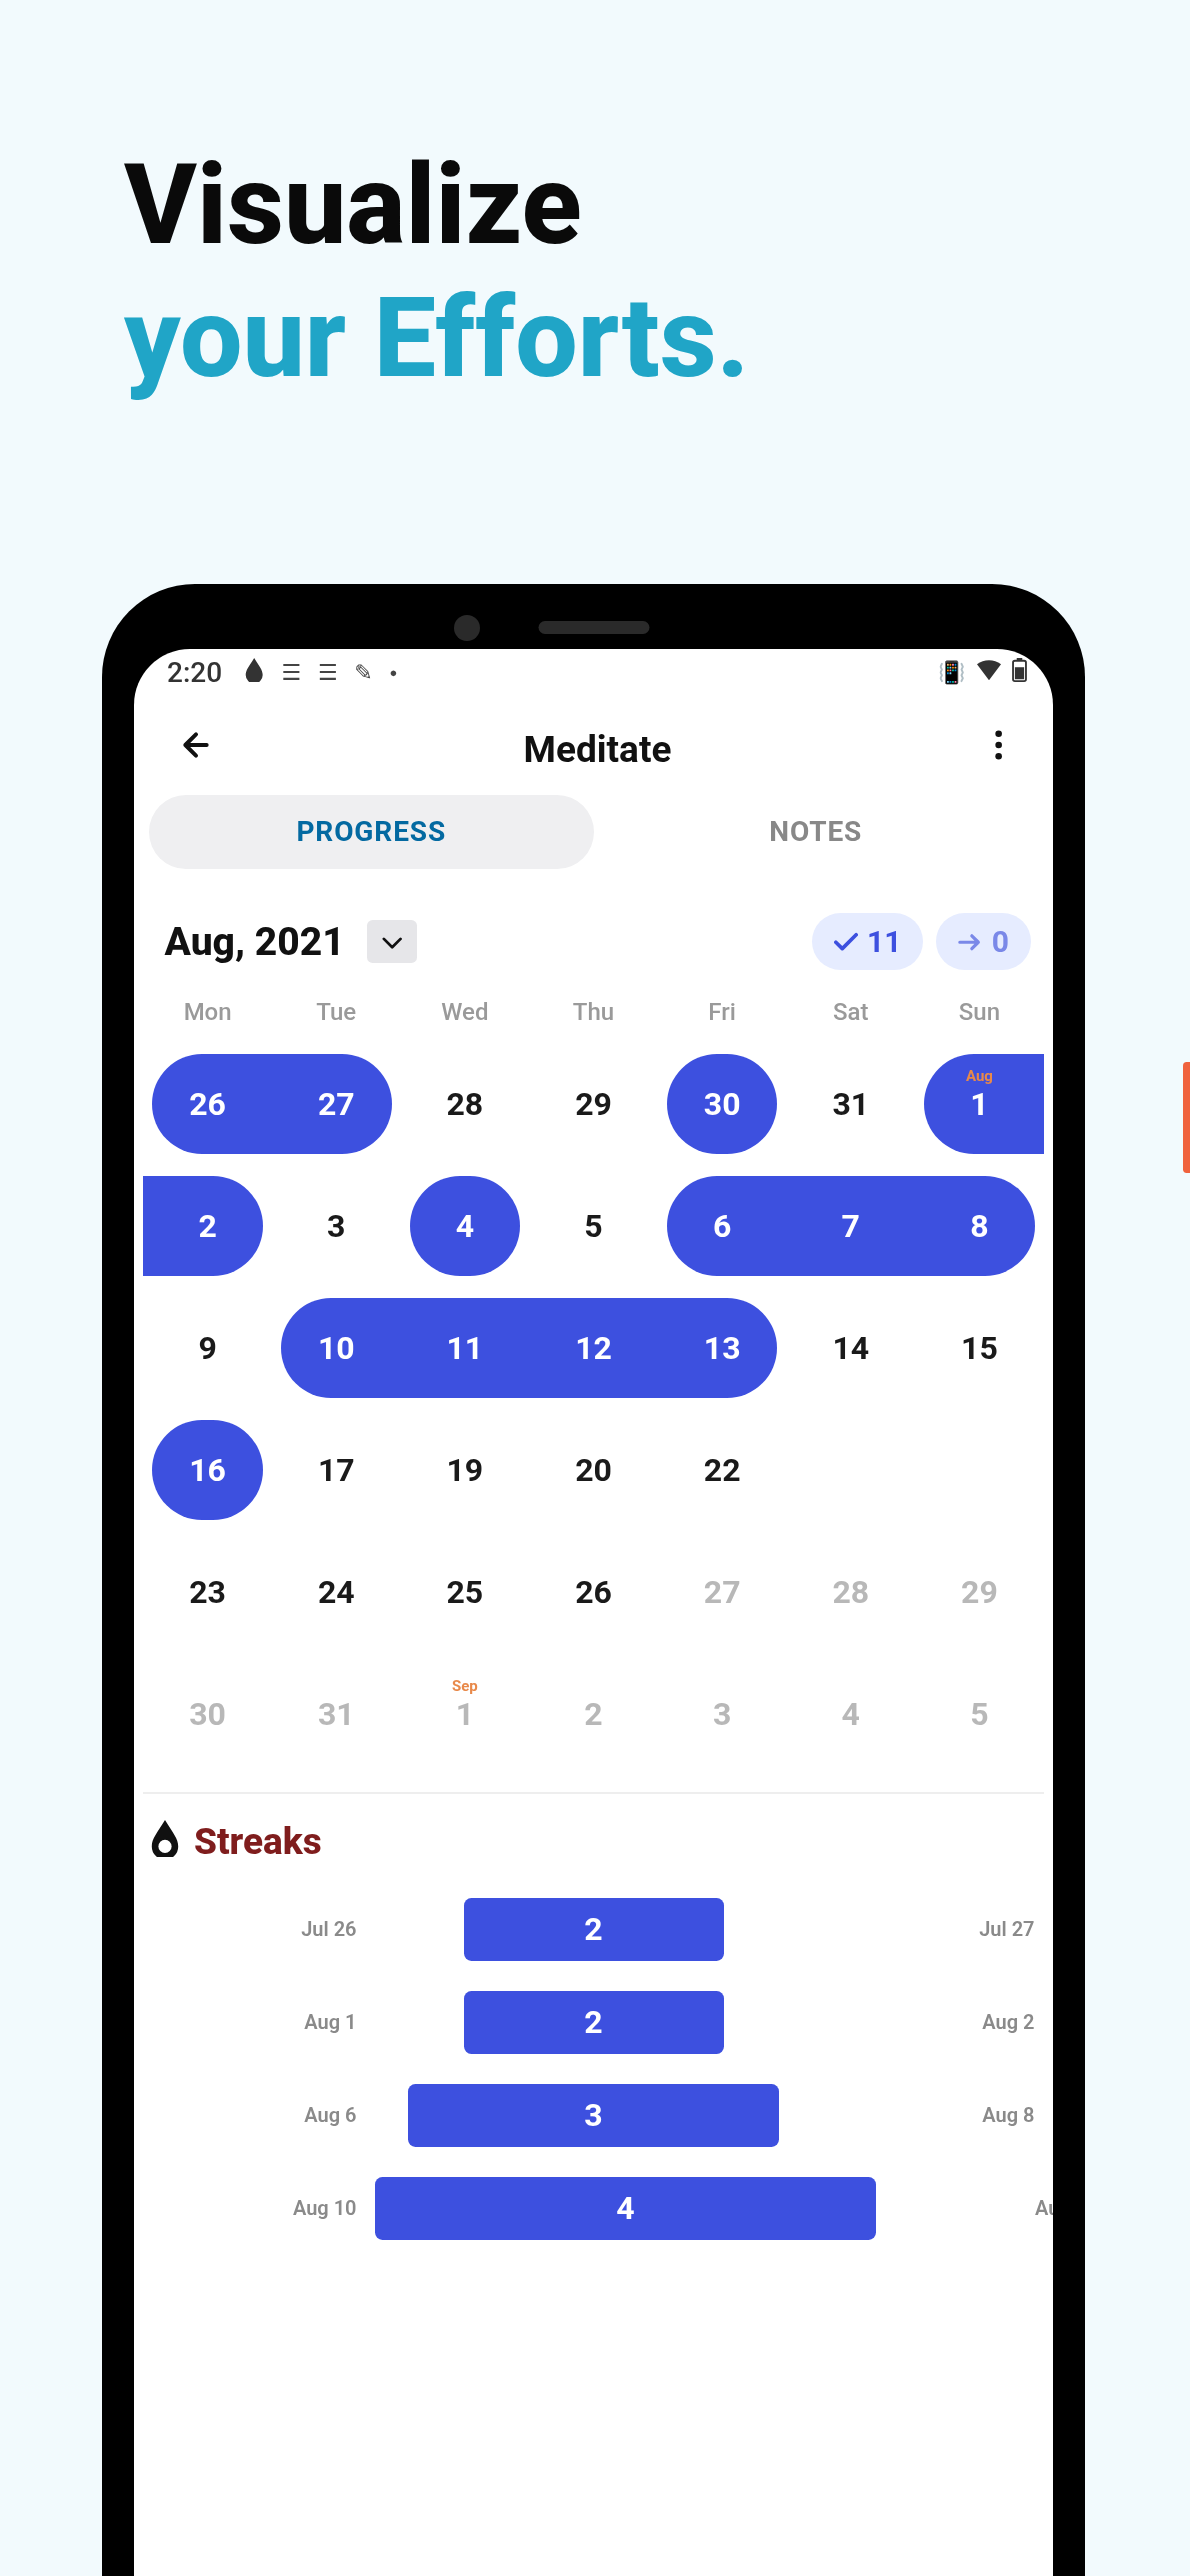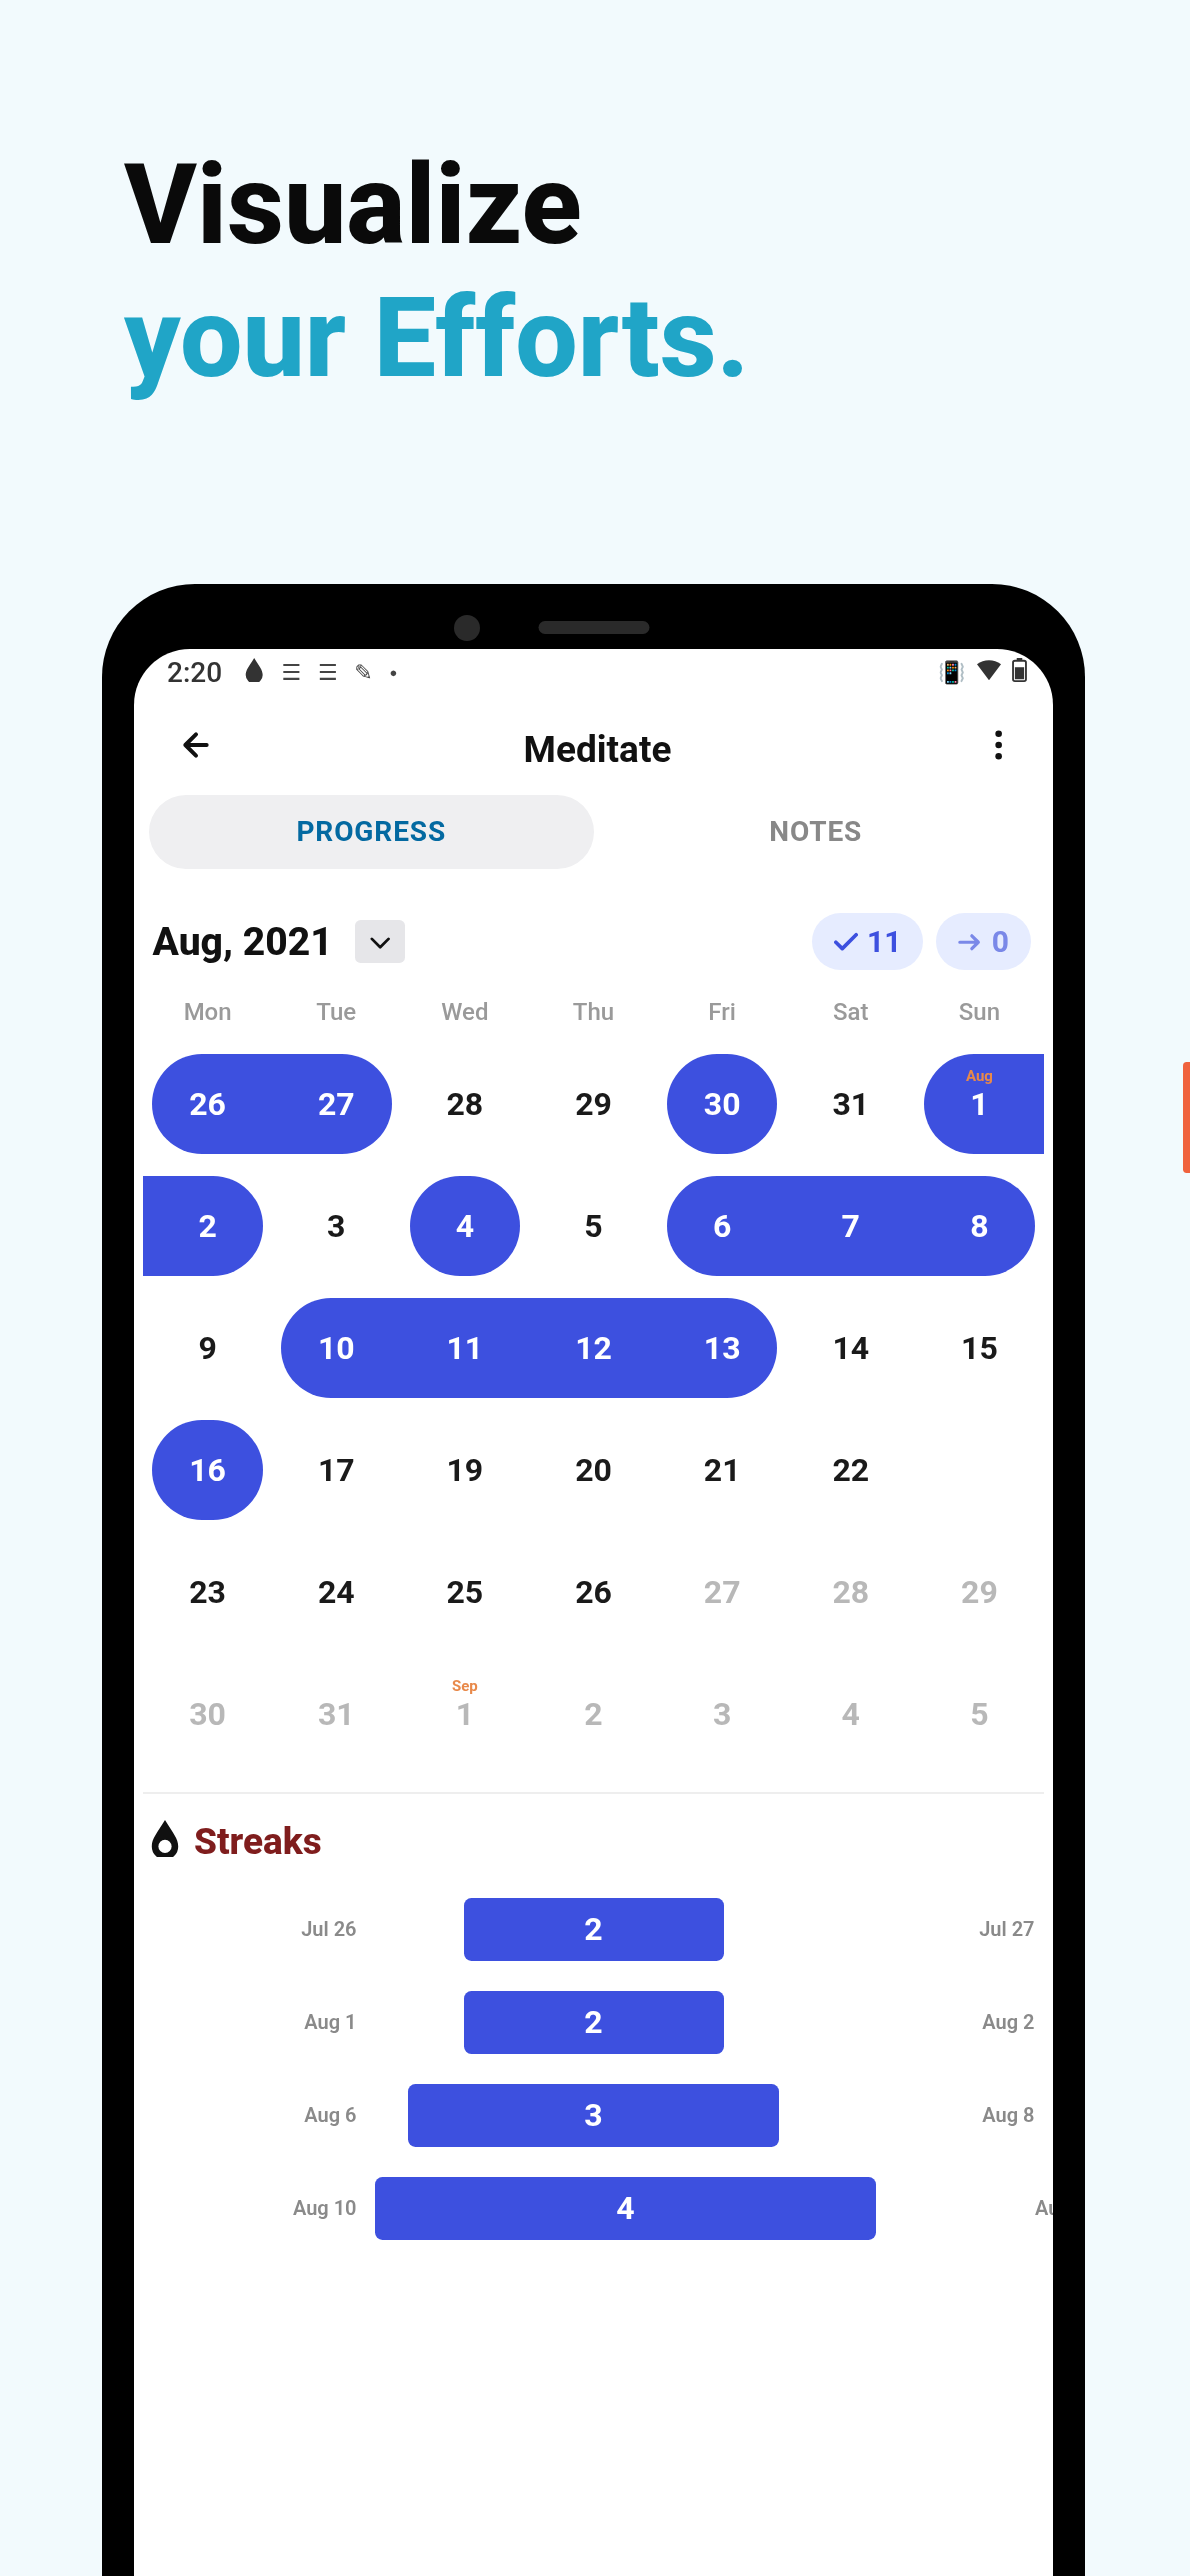--- a/index.html
+++ b/index.html
@@ -114,20 +114,21 @@
   .tab.active {
     background: #efeff1;
     color: #0369a1;
   }
 
   
   .month-row {
     display: flex;
     align-items: center;
     padding: 7.4px 22px 28px 18.5px;
+    margin-left: 12px;
   }
   .month-label {
     font-size: 39px; font-weight: 800; color: #111;
     margin-right: 22px;
   }
   .month-dd {
     background: #e6e6e9;
     padding: 7.4px 15px;
     border-radius: 5.6px;
     font-size: 24px;
@@ -410,23 +411,20 @@
             <div class="day">
               <span>17</span>
             </div>
             <div class="day">
               <span>19</span>
             </div>
             <div class="day">
               <span>20</span>
             </div>
             <div class="day">
-              <span>21</span>
-            </div>
-            <div class="day">
               <span>22</span>
             </div>
           </div>
           <div class="week">
             <div class="day">
               <span>23</span>
             </div>
             <div class="day">
               <span>24</span>
             </div>

